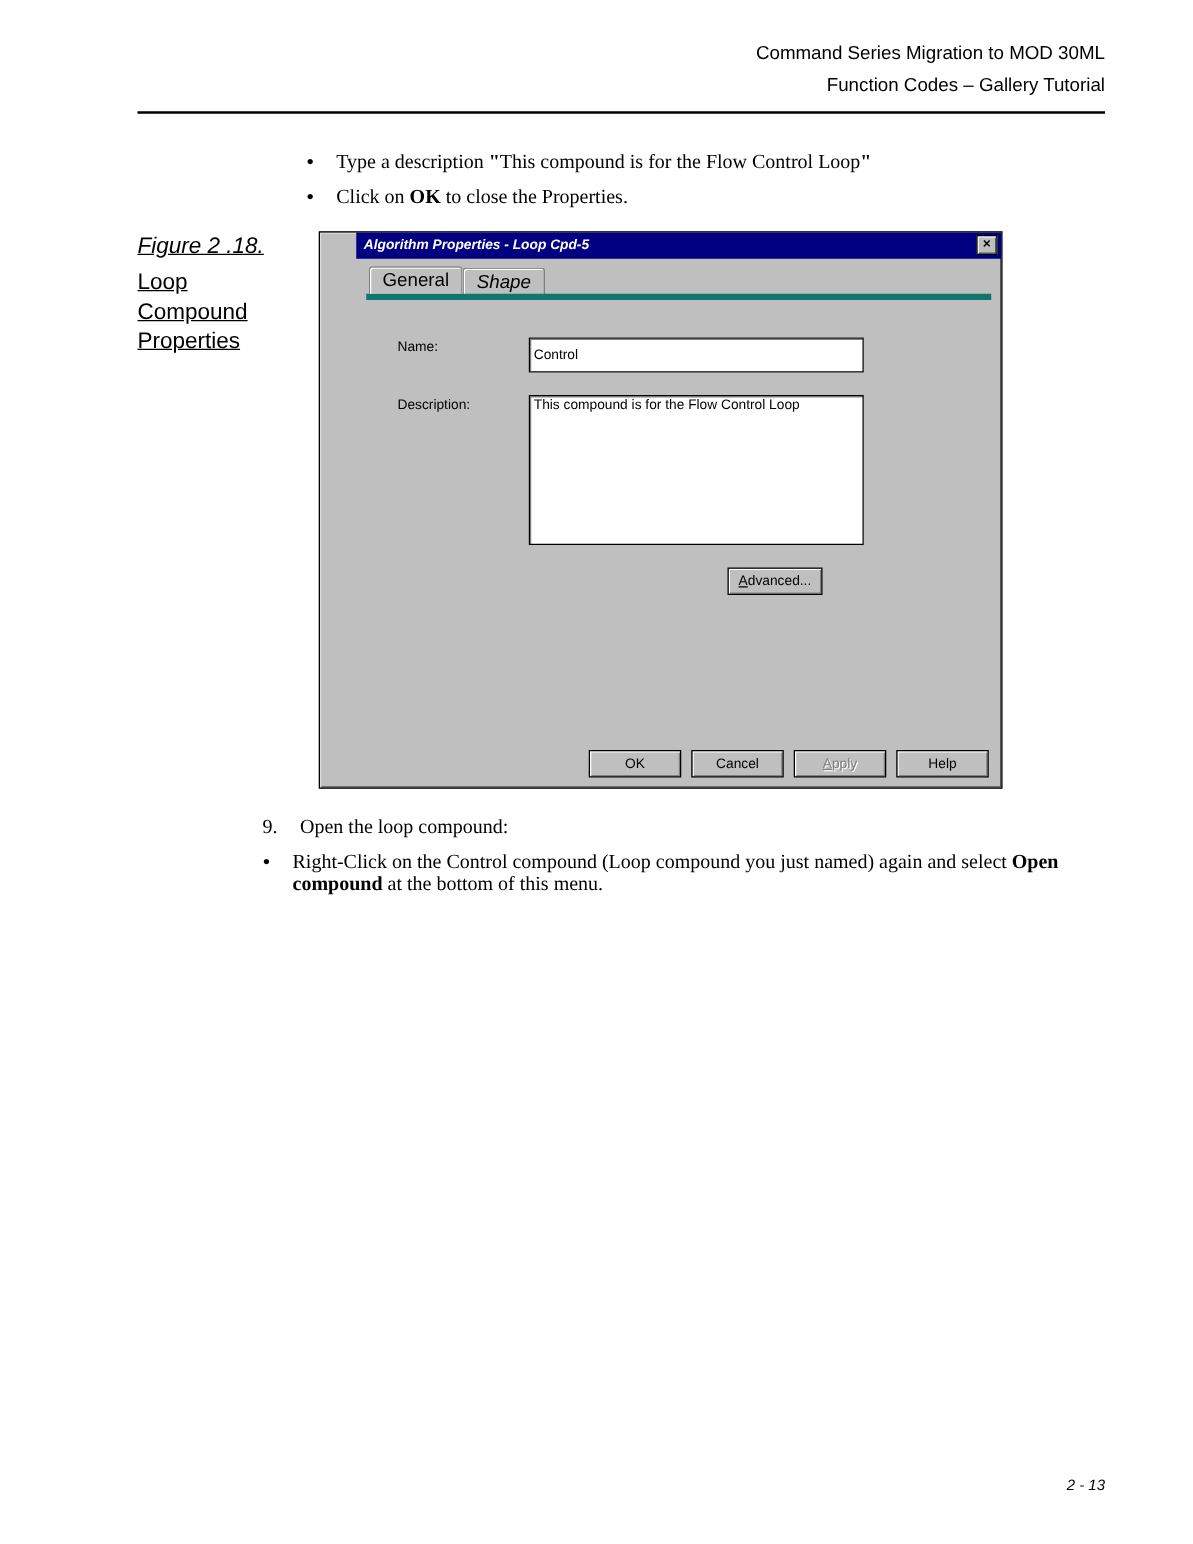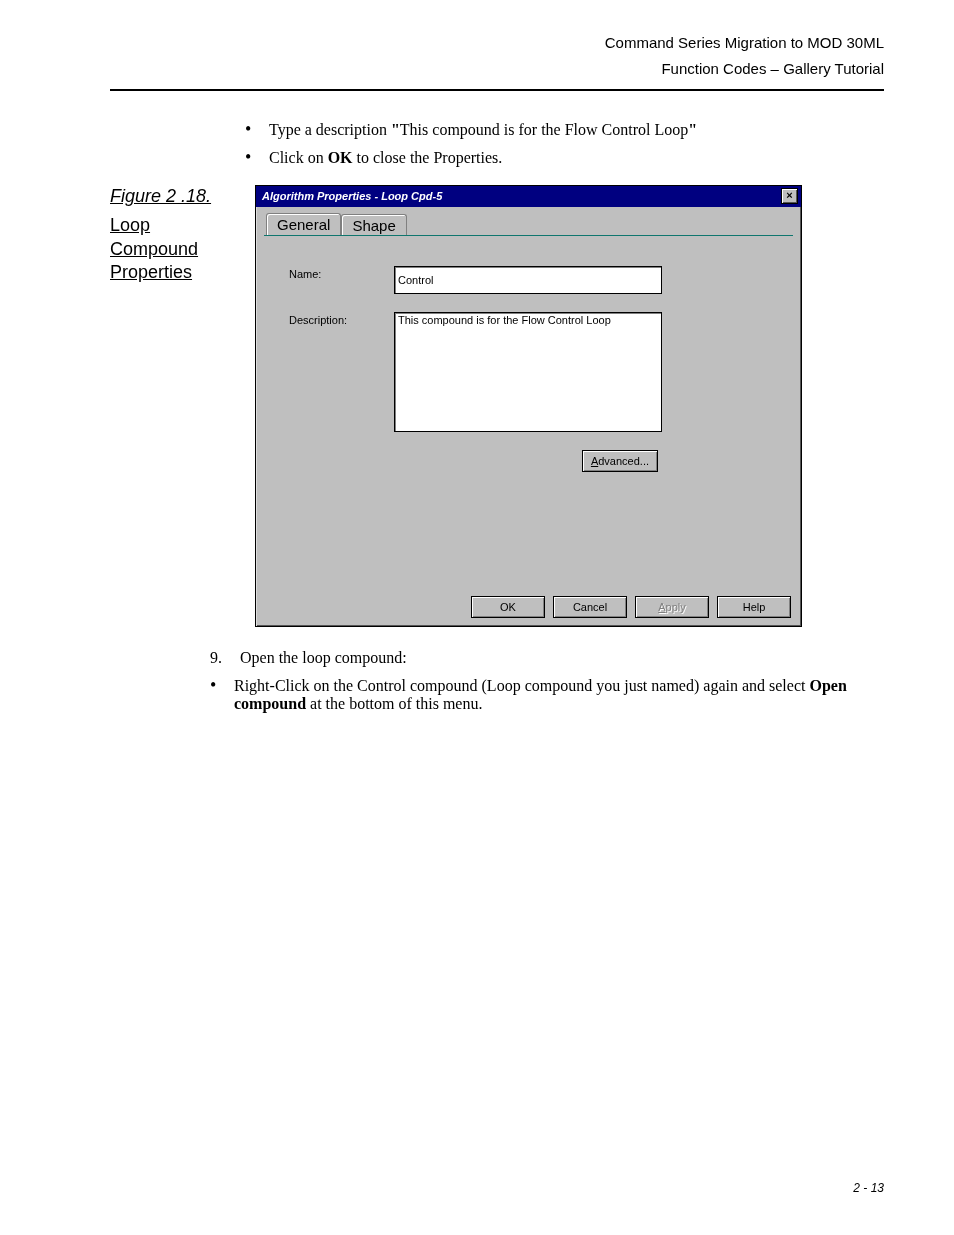--- a/index.html
+++ b/index.html
@@ -68,20 +68,21 @@
   }
   
   .dialog {
     width: 547px;
     font-family: "MS Sans Serif", Tahoma, Arial, sans-serif;
     font-size: 11px;
     background: #bfbfbf;
     border: 1px solid #000;
     box-shadow: inset 1px 1px 0 #dcdcdc, inset -1px -1px 0 #555;
     box-sizing: border-box;
+    padding-left: 29px;
   }
   .titlebar {
     background: #000080;
     color: #fff;
     font-weight: bold;
     font-style: italic;
     padding: 2px 3px 3px 6px;
     display: flex;
     justify-content: space-between;
     align-items: center;
@@ -117,28 +118,29 @@
     margin-right: 0;
     border-radius: 3px 3px 0 0;
     box-shadow: inset 1px 1px 0 #fff;
     font-size: 15px;
     cursor: pointer;
   }
   .tab.inactive {
     background: #bfbfbf;
     position: relative;
     top: 1px;
+    font-style: italic;
   }
   .tab.active {
     position: relative;
     z-index: 2;
     background: #bfbfbf;
   }
   .tabbody {
-    border-top: 1px solid #0f766e;
+    border-top: 5px solid #0f766e;
     padding: 30px 20px 20px 25px;
     min-height: 300px;
     position: relative;
   }
   .frow {
     display: flex;
     align-items: flex-start;
     margin-bottom: 18px;
   }
   .flabel {

